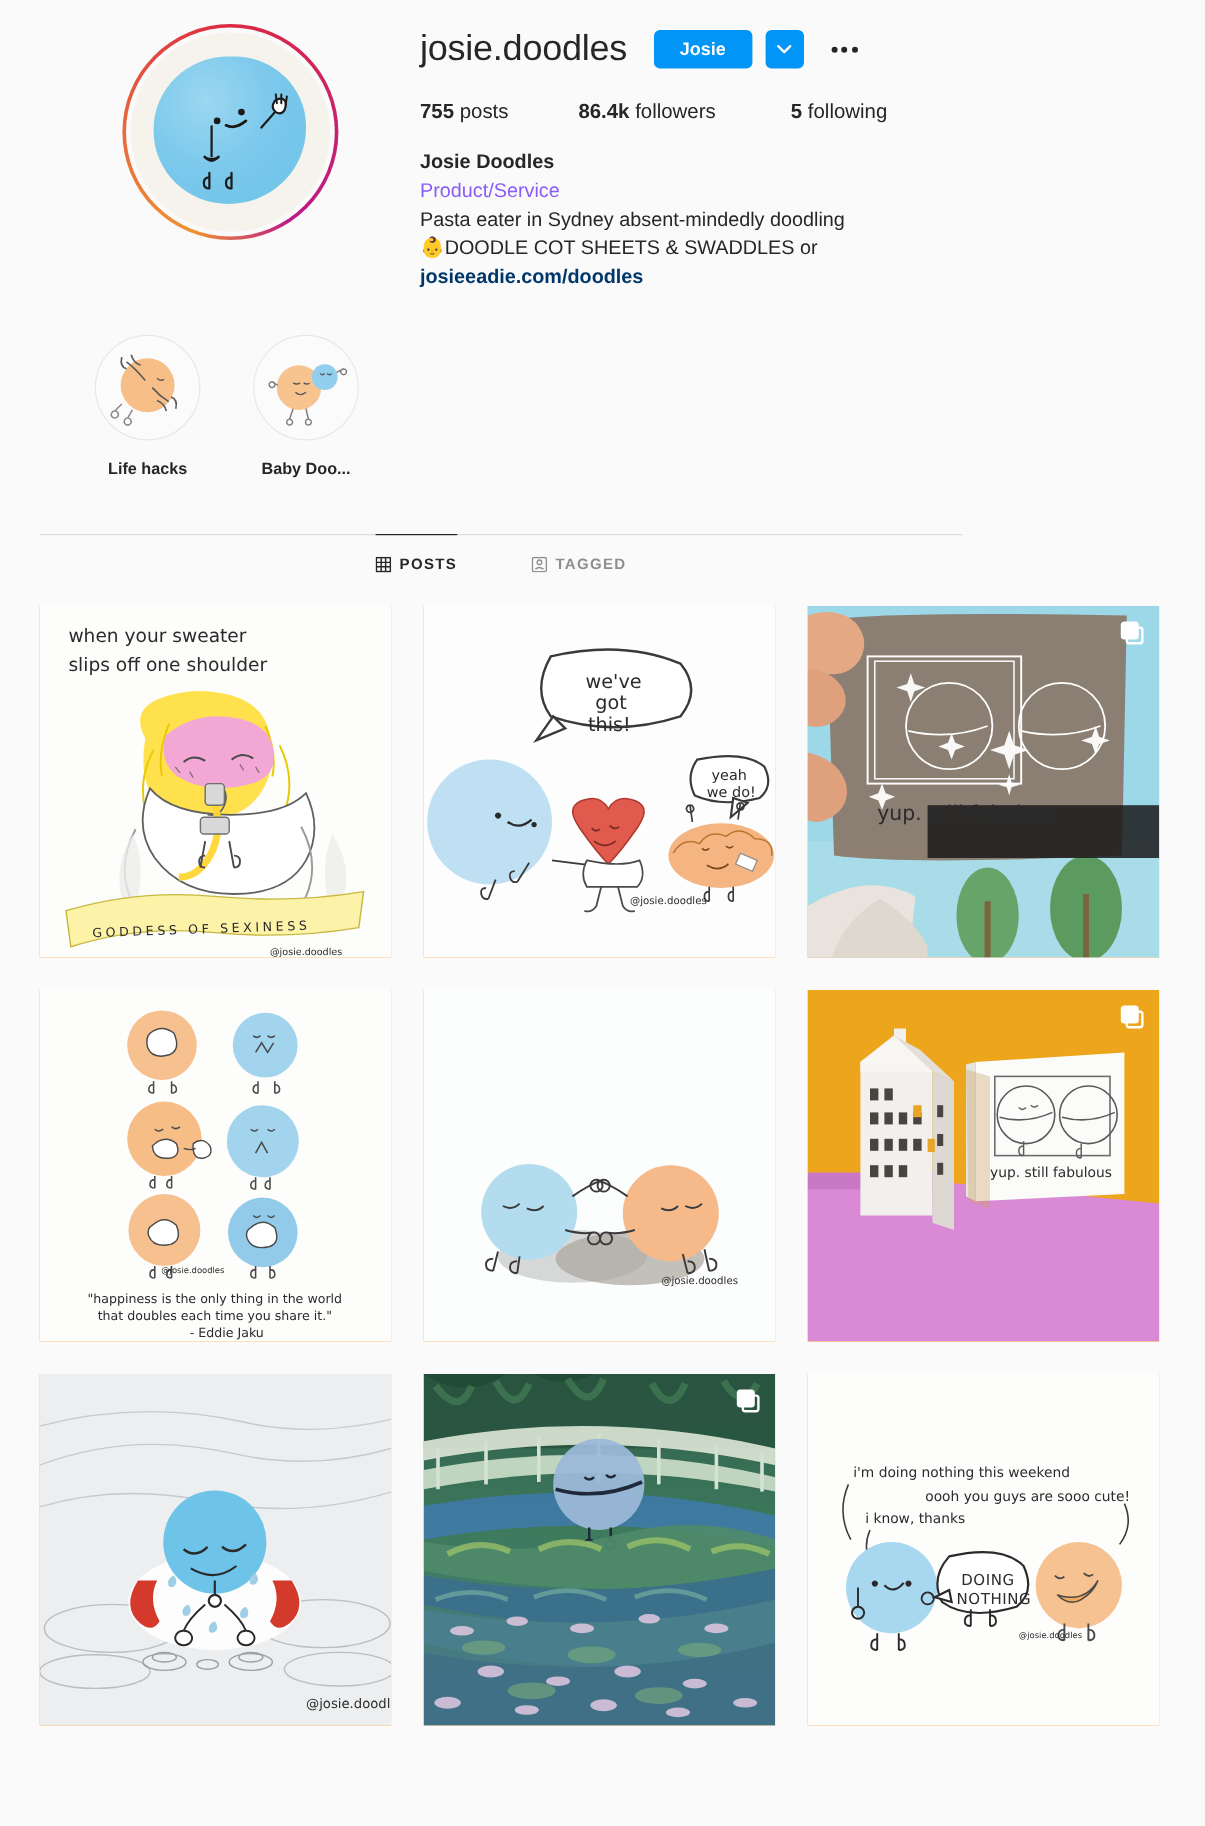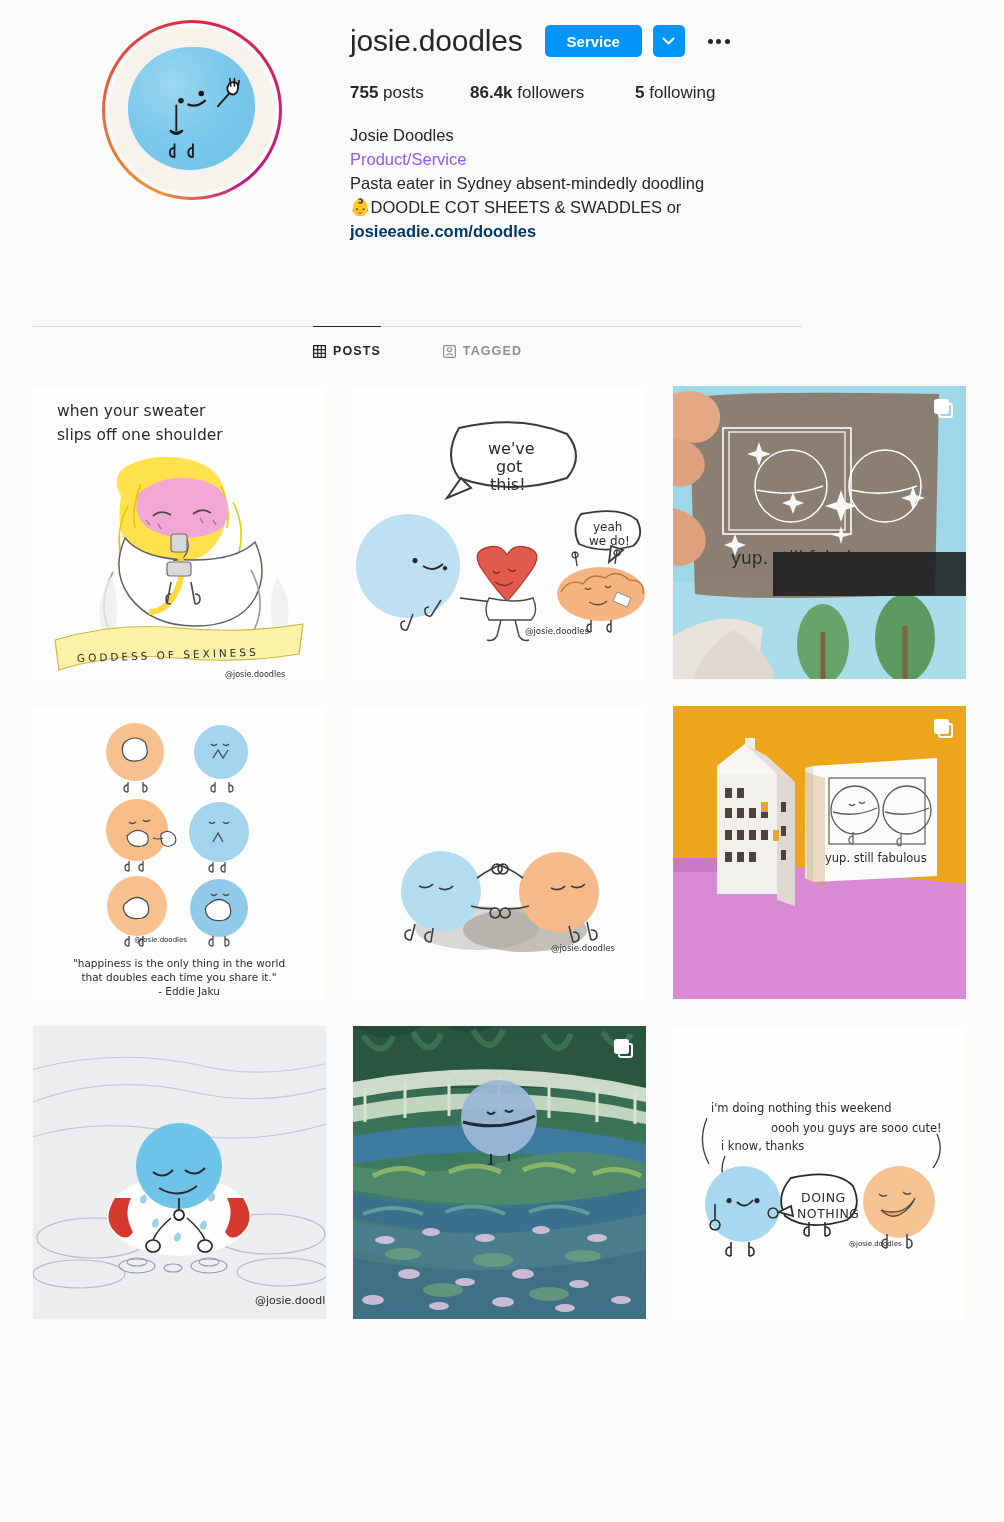--- a/index.html
+++ b/index.html
@@ -87,28 +87,28 @@
   }
   .more-btn {
     background: none; border: none; cursor: pointer;
     width: 34px; height: 32px;
     display: flex; align-items: center; justify-content: center;
     gap: 3.5px;
     margin-left: 6px;
   }
   .dot { width: 5px; height: 5px; border-radius: 50%; background: #262626; }
 
-  .stats-row { display: flex; gap: 0; margin-top: 22px; }
+  .stats-row { display: flex; gap: 12px; margin-top: 22px; }
   .stat { font-size: 17px; color: #262626; line-height: 22px; }
   .stat:nth-child(1) { width: 120px; }
   .stat:nth-child(2) { width: 165px; }
   .stat b { font-weight: bold; }
 
   .bio { margin-top: 19px; font-size: 16.5px; line-height: 24px; color: #262626; }
-  .bio-name { font-weight: normal; }
+  .bio-name { font-weight: bold; }
   .bio-cat { color: #8b5cf6; }
   .bio-link { color: #00376b; font-weight: bold; text-decoration: none; }
 
   
   .highlights {
     display: flex;
     gap: 44px;
     padding: 36px 0 0 79px;
   }
   .hl { width: 88px; text-align: center; cursor: pointer; }
@@ -206,21 +206,21 @@
             </svg>
           </div>
         </div>
       </div>
     </div>
 
     <div class="info-col">
 
       <div class="name-row">
         <h1 class="username">josie.doodles</h1>
-        <button class="follow-btn">Service</button>
+        <button class="follow-btn">Josie</button>
         <button class="chev-btn">
           <svg width="13" height="9" viewBox="0 0 13 9">
             <path d="M1.5 1.5 L6.5 6.5 L11.5 1.5" stroke="#fff" stroke-width="2" fill="none" stroke-linecap="round" stroke-linejoin="round"></path>
           </svg>
         </button>
         <button class="more-btn">
           <span class="dot"></span>
           <span class="dot"></span>
           <span class="dot"></span>
         </button>
@@ -247,21 +247,50 @@
         <div>Pasta eater in Sydney absent-mindedly doodling</div>
         <div><span>👶</span><span>DOODLE COT SHEETS &amp; SWADDLES or</span></div>
         <a class="bio-link" href="#">josieeadie.com/doodles</a>
       </div>
 
     </div>
   </div>
 
   <div class="highlights">
 
-
+    <div class="hl">
+      <div class="hl-circle">
+        <svg viewBox="0 0 88 88" style="width:100%;height:100%">
+          <circle cx="44" cy="42" r="23" fill="#f7bf87"></circle>
+          <path d="M26 22 q8 6 16 16 M22 18 q-2 8 4 10 M30 16 q2 7 8 9" stroke="#5a5a5a" stroke-width="1.4" fill="none"></path>
+          <path d="M62 56 q-8 -5 -14 -12 M68 62 q2 -8 -4 -10 M60 64 q-2 -7 -8 -9" stroke="#5a5a5a" stroke-width="1.4" fill="none"></path>
+          <path d="M52 36 q3 3 6 1" stroke="#5a5a5a" stroke-width="1.3" fill="none"></path>
+          <path d="M22 58 l-6 6 M16 64 a3 3 0 1 0 0.1 0" stroke="#8a8a8a" stroke-width="1.3" fill="none"></path>
+          <path d="M31 63 l-4 7 M27 70 a3 3 0 1 0 0.1 0" stroke="#8a8a8a" stroke-width="1.3" fill="none"></path>
+        </svg>
+      </div>
+      <div class="hl-label">Life hacks</div>
+    </div>
+
+    <div class="hl">
+      <div class="hl-circle">
+        <svg viewBox="0 0 88 88" style="width:100%;height:100%">
+          <circle cx="38" cy="44" r="19" fill="#f7c490"></circle>
+          <circle cx="60" cy="35" r="11" fill="#92cfef"></circle>
+          <path d="M33 40 q3 2 6 0 M42 40 q3 2 5 0" stroke="#5a5a5a" stroke-width="1.2" fill="none"></path>
+          <path d="M35 48 q4 4 9 0" stroke="#5a5a5a" stroke-width="1.2" fill="none"></path>
+          <path d="M56 32 q2 2 4 0 M62 32 q2 2 4 0" stroke="#5a5a5a" stroke-width="1.1" fill="none"></path>
+          <path d="M33 62 l-3 9 M30 71 a2.5 2.5 0 1 0 0.1 0" stroke="#7a7a7a" stroke-width="1.2" fill="none"></path>
+          <path d="M44 62 l2 9 M46 71 a2.5 2.5 0 1 0 0.1 0" stroke="#7a7a7a" stroke-width="1.2" fill="none"></path>
+          <path d="M20 42 l-5 -3 M15 39 a2.5 2.5 0 1 0 0.1 0" stroke="#7a7a7a" stroke-width="1.2" fill="none"></path>
+          <path d="M70 31 l6 -3 M76 28 a2.5 2.5 0 1 0 0.1 0" stroke="#7a7a7a" stroke-width="1.2" fill="none"></path>
+        </svg>
+      </div>
+      <div class="hl-label">Baby Doo...</div>
+    </div>
 
 
   </div>
 
   <div class="tabs-wrap">
     <div class="tabs">
       <div class="tab active">
         <svg width="13" height="13" viewBox="0 0 14 14">
           <rect x="0.7" y="0.7" width="12.6" height="12.6" stroke="#262626" stroke-width="1.4" fill="none"></rect>
           <line x1="5" y1="0.7" x2="5" y2="13.3" stroke="#262626" stroke-width="1.3"></line>

